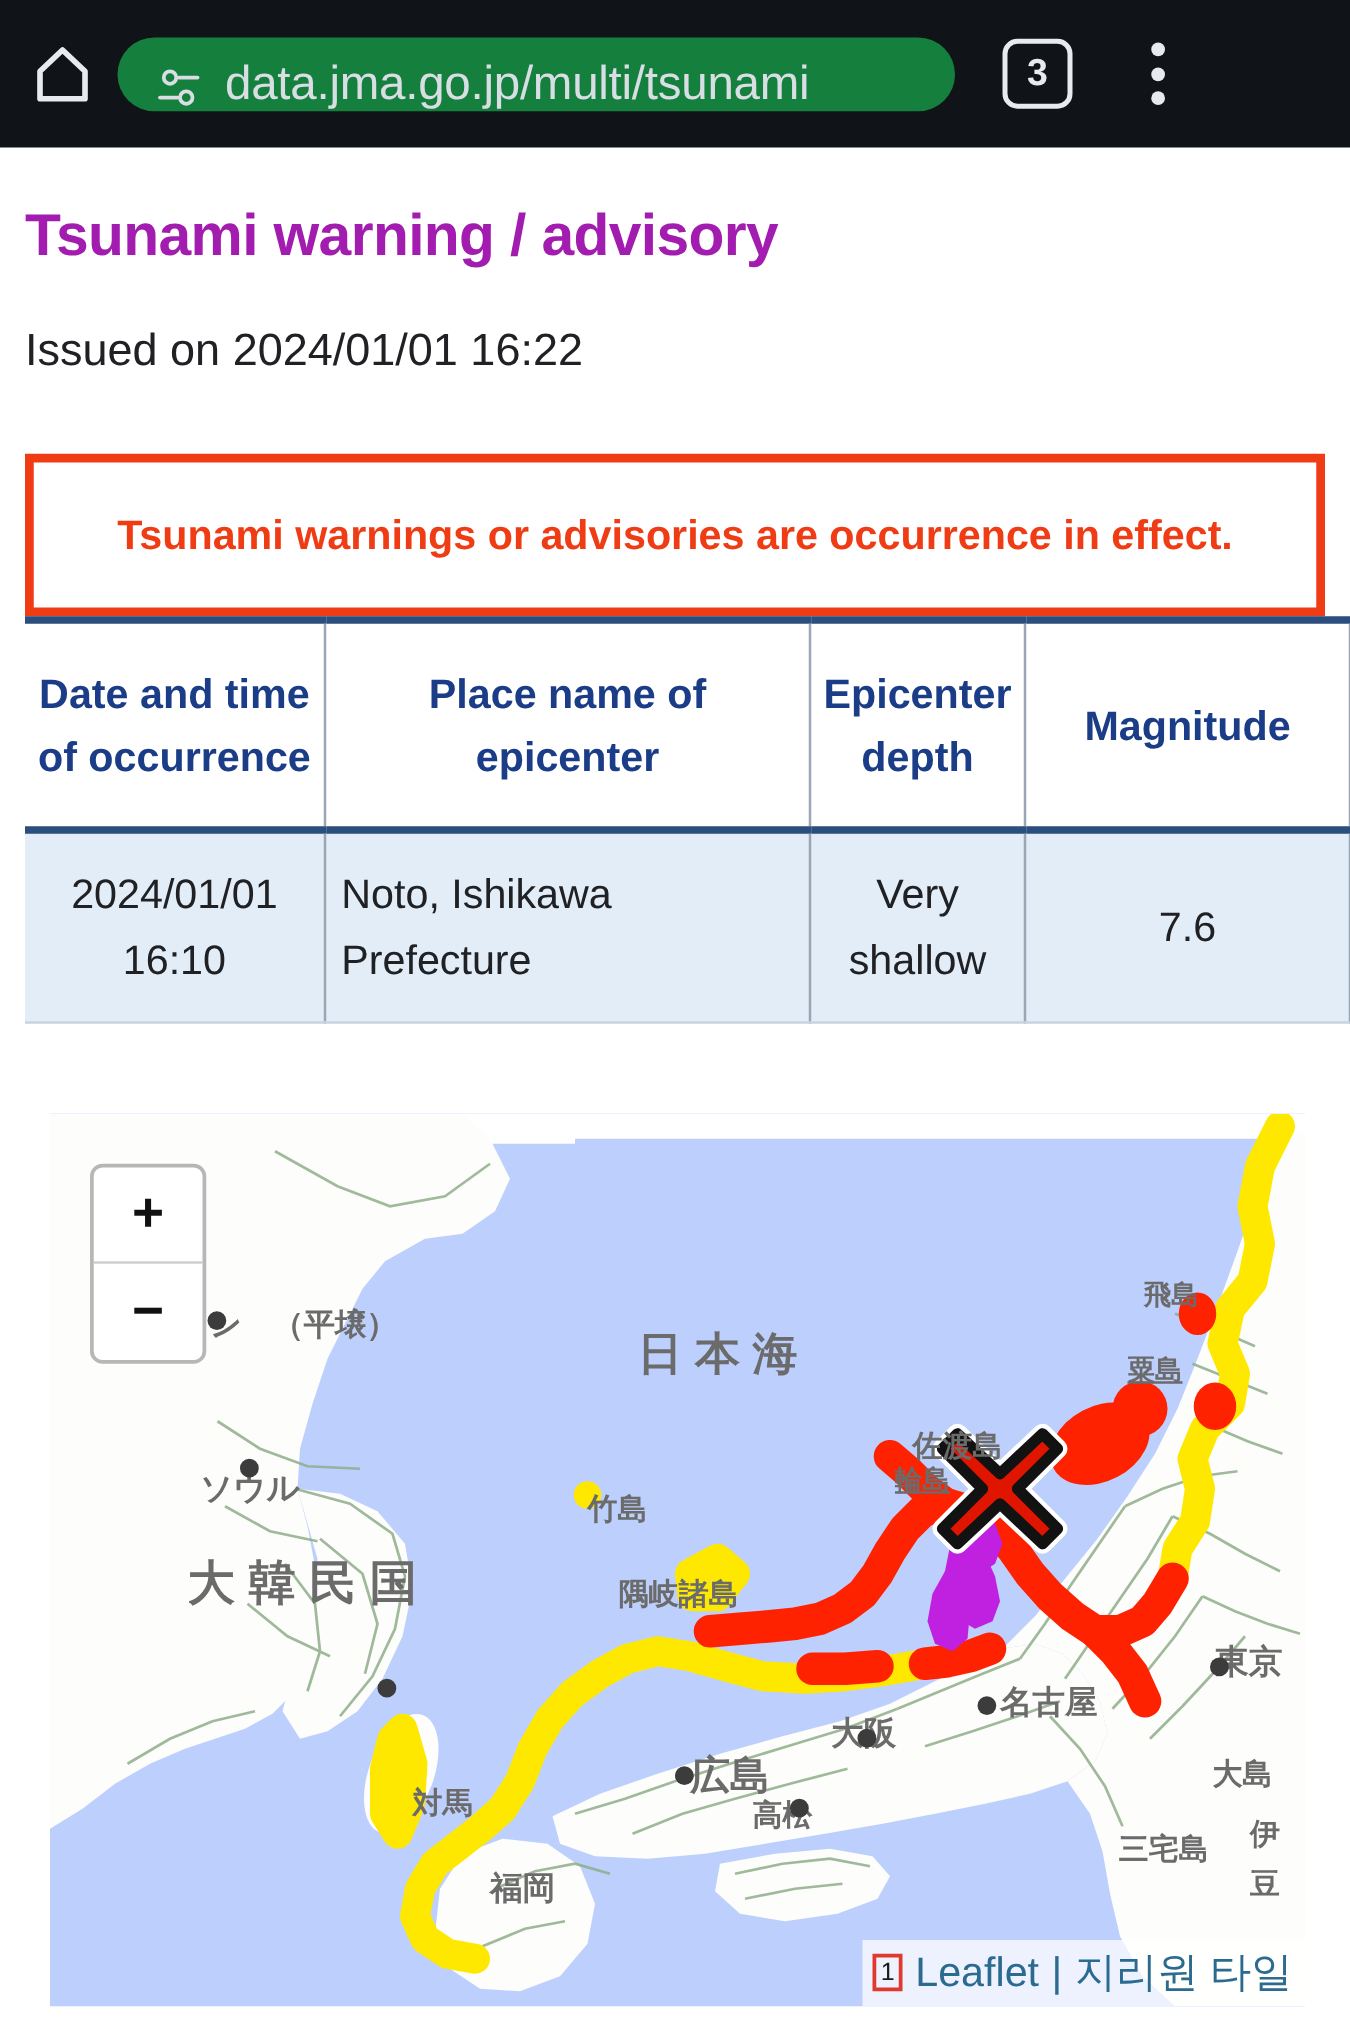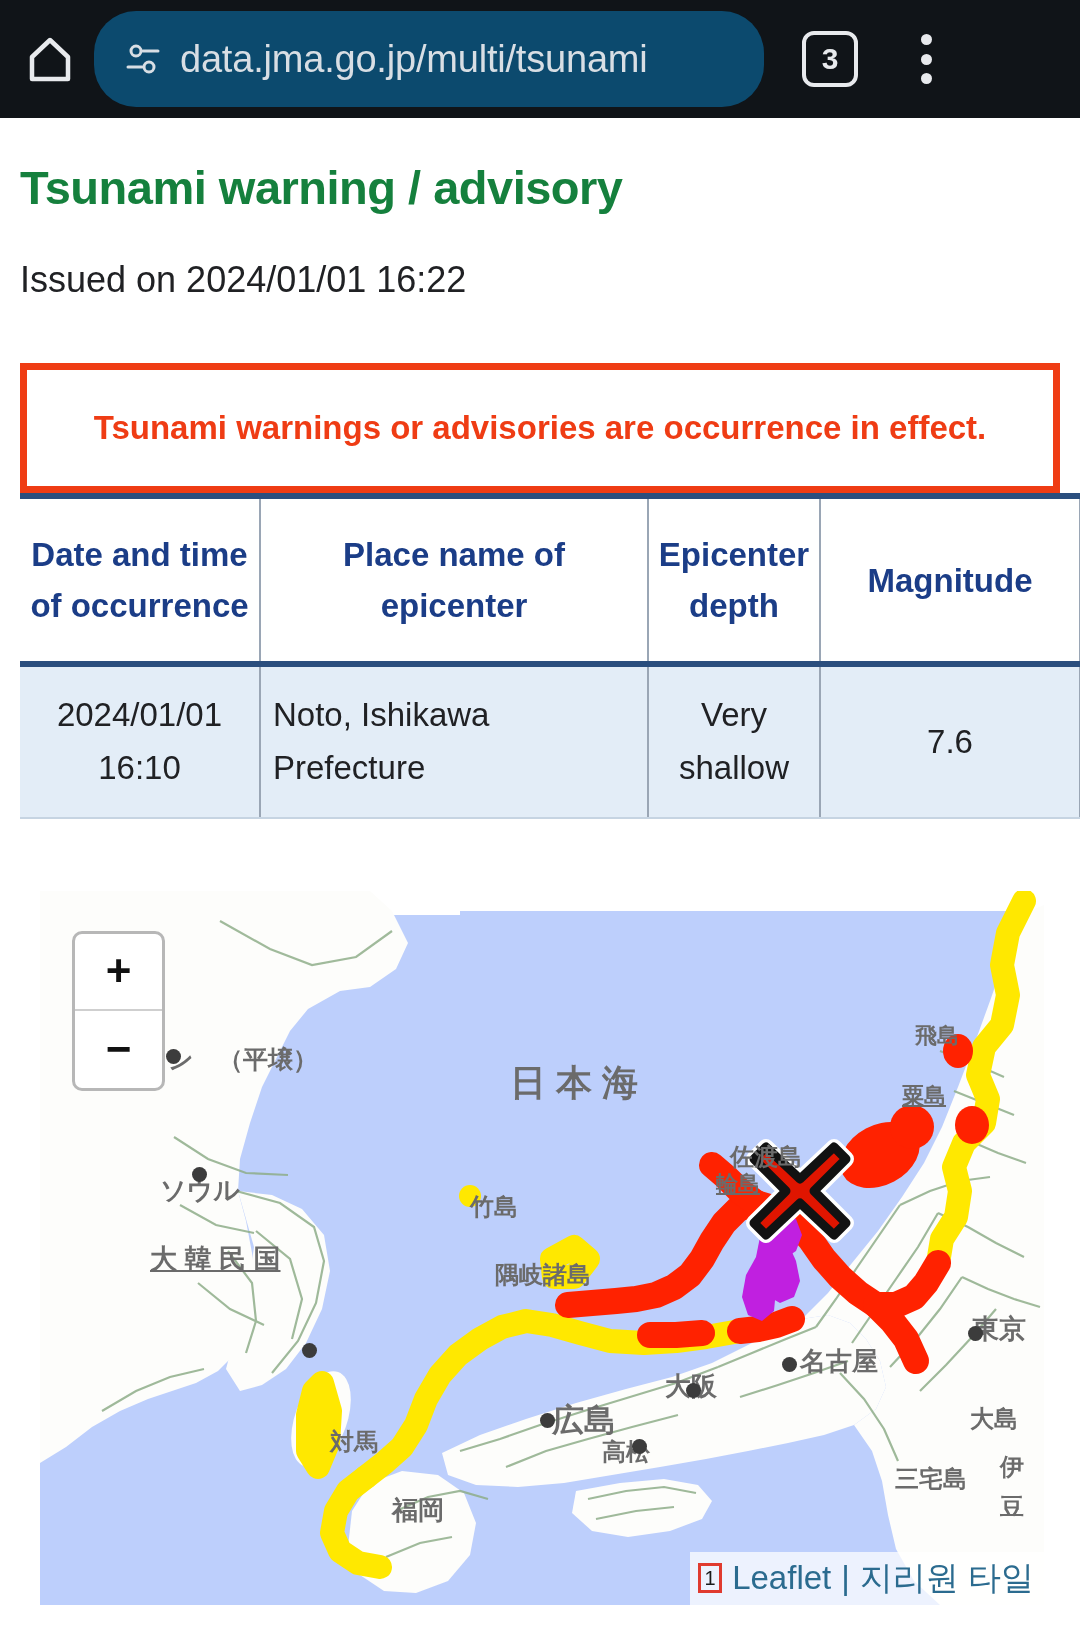--- a/index.html
+++ b/index.html
@@ -15,25 +15,25 @@
     height: 118px;
     background: #101418;
     display: flex;
     align-items: center;
     padding: 0 22px;
     gap: 10px;
   }
   .home-icon { width: 56px; height: 56px; flex: 0 0 auto; }
   .omnibox {
     flex: 1 1 auto;
-    height: 96px;
-    background: #0c4a6e;
+    height: 59px;
+    background: #15803d;
     border-radius: 42px;
     display: flex;
-    align-items: center;
+    align-items: flex-end;
     gap: 18px;
     padding: 0 30px;
     margin-left: 6px;
     max-width: 670px;
   }
   .tune-icon { width: 38px; height: 38px; flex: 0 0 auto; }
   .omnibox-url {
     color: #d8dee4;
     font-size: 38px;
     letter-spacing: -0.2px;
@@ -60,21 +60,21 @@
     flex: 0 0 auto;
   }
   .kebab-menu i {
     display: block; width: 11px; height: 11px;
     border-radius: 50%; background: #e8eaed;
   }
 
   
   .page { padding: 0 20px; }
   .page-title {
-    color: #15803d;
+    color: #a21caf;
     font-size: 47px;
     font-weight: bold;
     margin-top: 42px;
     letter-spacing: -0.5px;
   }
   .issued-on {
     color: #202124;
     font-size: 36px;
     margin-top: 44px;
   }
@@ -399,21 +399,21 @@
       </g>
 
       <circle cx="430" cy="305" r="11" fill="#ffe800"></circle>
     </svg>
 
     <div id="map-label-layer">
         <div class="map-label" style="left: 470px; top: 168px; font-size: 36px;">日  本  海</div>
         <div class="map-label" style="left: 178px; top: 152px; font-size: 25px;">（平壌）</div>
         <div class="map-label" style="left: 128px; top: 152px; font-size: 25px;">ン</div>
         <div class="map-label" style="left: 120px; top: 282px; font-size: 26px;">ソウル</div>
-        <div class="map-label" style="left: 110px; top: 350px; font-size: 27px; text-decoration: underline;">大  韓  民  国</div>
+        <div class="map-label" style="left: 110px; top: 350px; font-size: 38px;">大  韓  民  国</div>
         <div class="map-label" style="left: 430px; top: 300px; font-size: 24px;">竹島</div>
         <div class="map-label" style="left: 455px; top: 368px; font-size: 24px;">隅岐諸島</div>
         <div class="map-label" style="left: 290px; top: 535px; font-size: 24px;">対馬</div>
         <div class="map-label" style="left: 352px; top: 602px; font-size: 26px;">福岡</div>
         <div class="map-label" style="left: 512px; top: 508px; font-size: 32px;">広島</div>
         <div class="map-label" style="left: 562px; top: 545px; font-size: 24px;">高松</div>
         <div class="map-label" style="left: 625px; top: 478px; font-size: 26px;">大阪</div>
         <div class="map-label" style="left: 760px; top: 453px; font-size: 26px;">名古屋</div>
         <div class="map-label" style="left: 932px; top: 420px; font-size: 27px;">東京</div>
         <div class="map-label" style="left: 930px; top: 512px; font-size: 24px;">大島</div>

